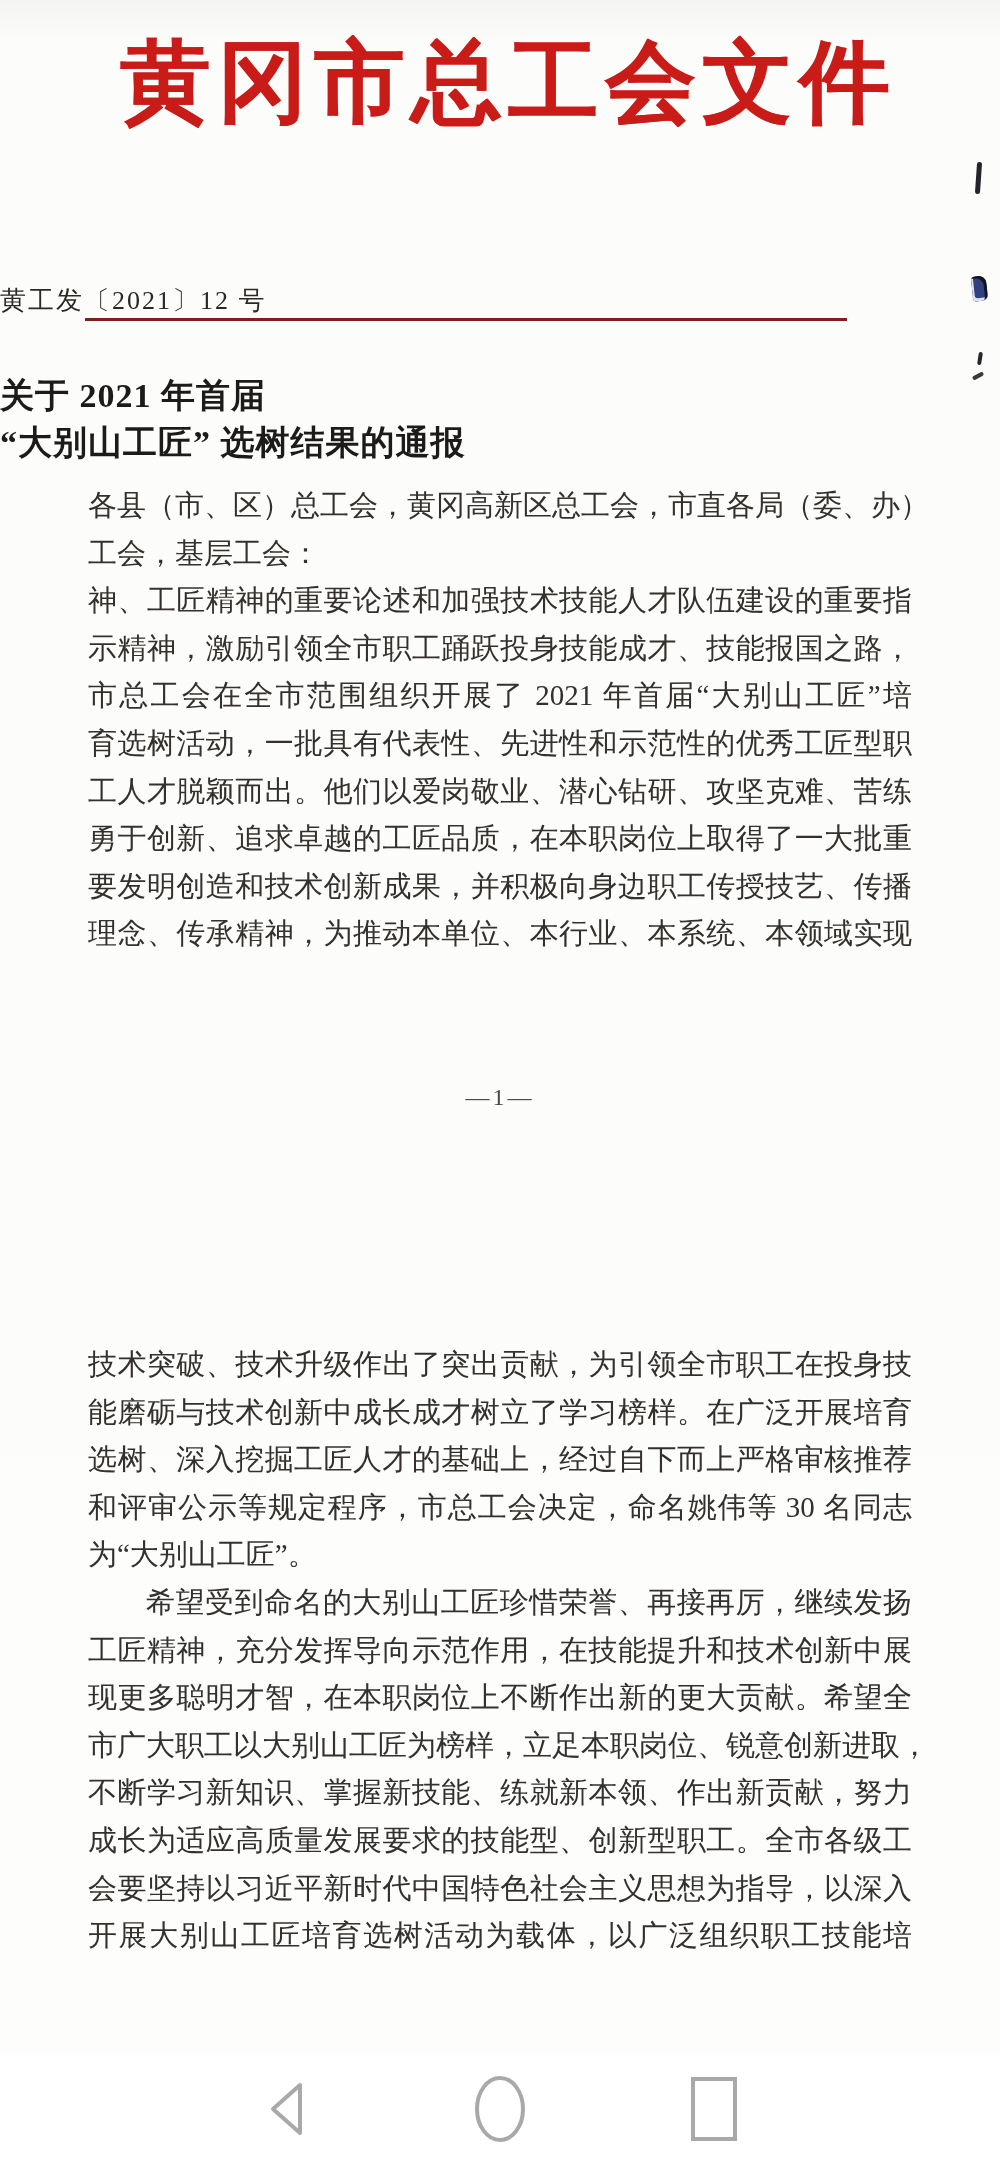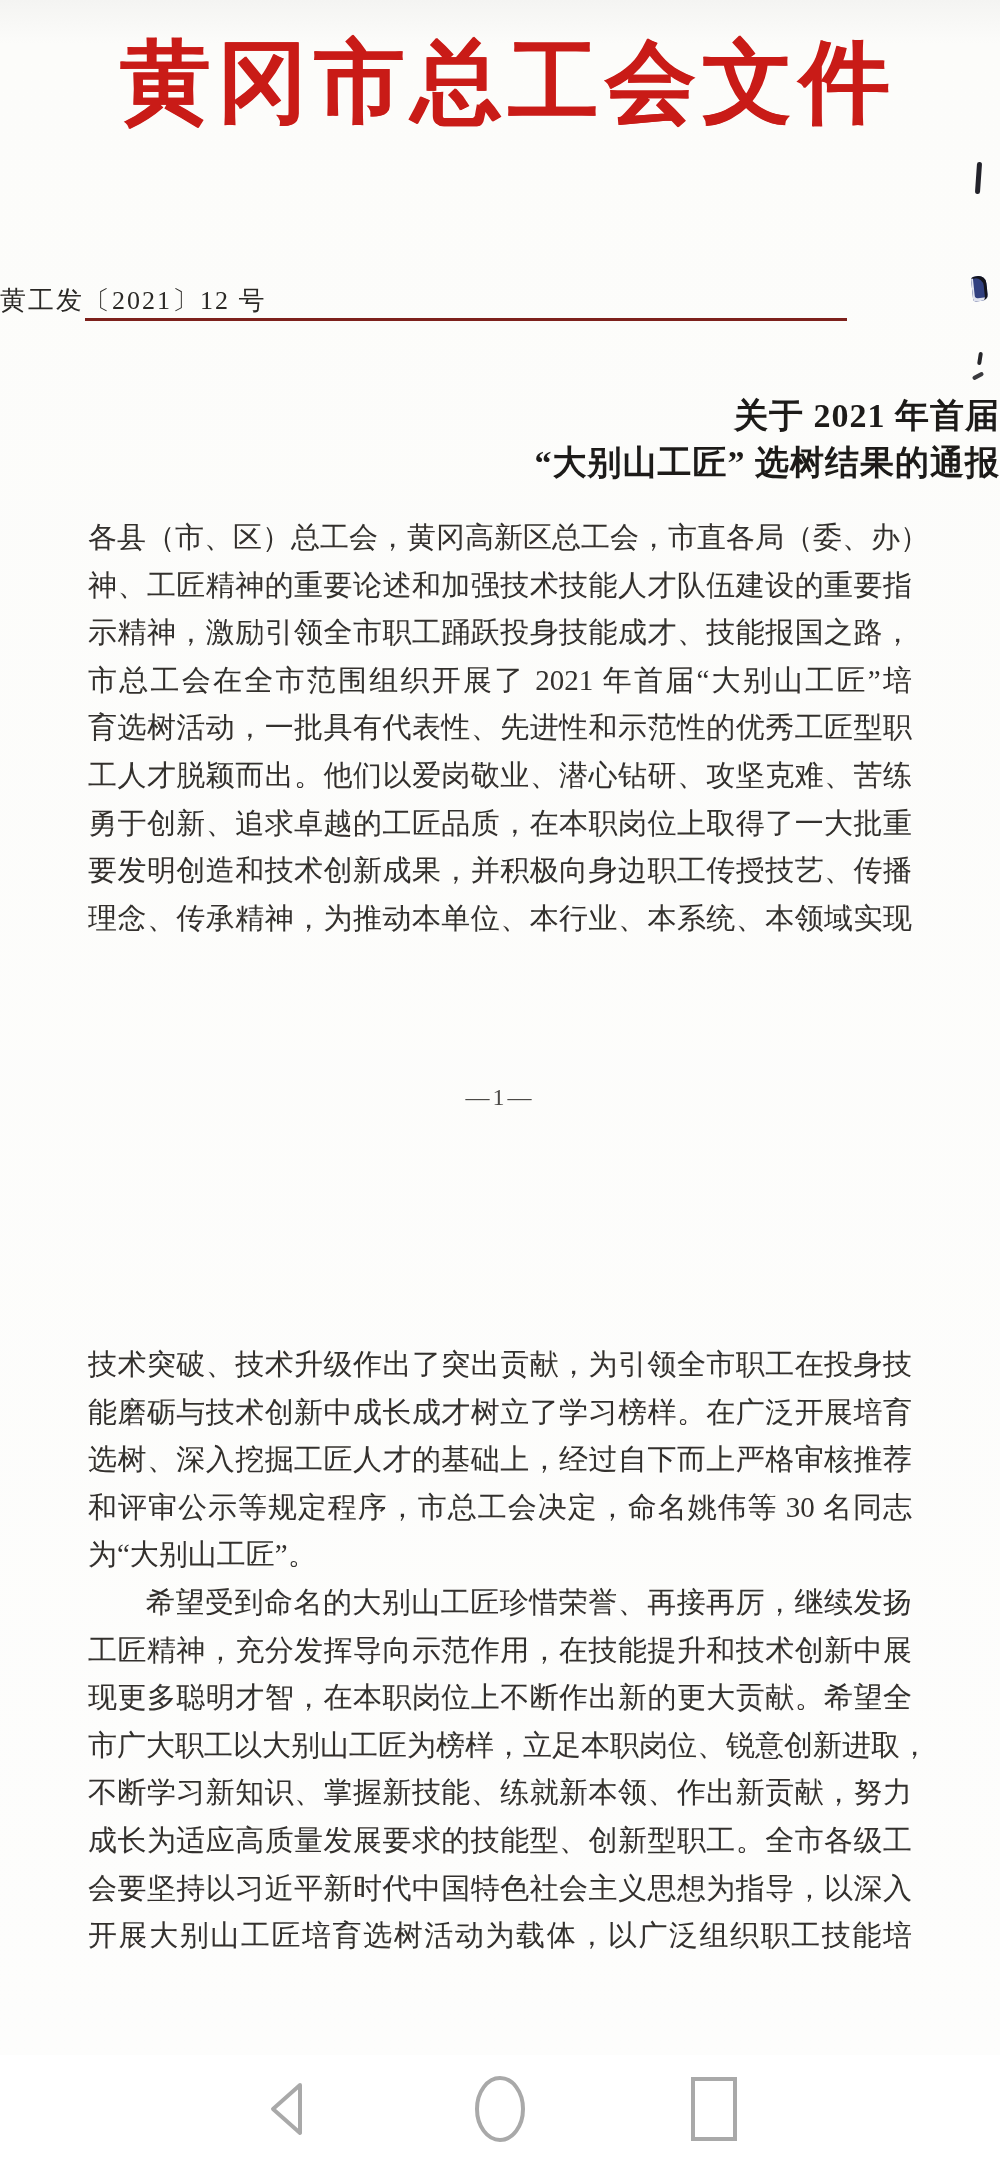--- a/index.html
+++ b/index.html
@@ -37,38 +37,38 @@
   .red-rule {
     position: absolute;
     top: 318px; left: 85px;
     width: 762px; height: 3px;
     background: #7d211c;
   }
 
   
   .doc-title {
     position: absolute;
-    top: 392px; left: 0; width: 100%;
-    text-align: right;
+    top: 372px; left: 0; width: 100%;
+    text-align: left;
     font-weight: bold;
     font-size: 34px;
     line-height: 47px;
     color: #1d1b19;
     letter-spacing: 1px;
   }
 
   
   .page-body {
     position: absolute;
     left: 88px;
     width: 824px;
     font-size: 29px;
     color: #33302d;
   }
-  .page-1 { top: 482px; margin-top: 32px; }
+  .page-1 { top: 482px; }
   .page-2 { top: 1341px; }
   .line {
     height: 47.6px;
     line-height: 47.6px;
     white-space: nowrap;
     text-align: justify;
     text-align-last: justify;
     text-justify: inter-ideograph;
   }
   .line.no-stretch { text-align-last: left; }
@@ -139,20 +139,21 @@
 
     <div class="red-rule"></div>
 
     <div class="doc-title">
       <div>关于 2021 年首届</div>
       <div>“大别山工匠” 选树结果的通报</div>
     </div>
 
     <div class="page-body page-1">
       <div class="line no-stretch">各县（市、区）总工会，黄冈高新区总工会，市直各局（委、办）</div>
+      <div class="line no-stretch">工会，基层工会：</div>
       <div class="line">神、工匠精神的重要论述和加强技术技能人才队伍建设的重要指</div>
       <div class="line">示精神，激励引领全市职工踊跃投身技能成才、技能报国之路，</div>
       <div class="line">市总工会在全市范围组织开展了 2021 年首届“大别山工匠”培</div>
       <div class="line">育选树活动，一批具有代表性、先进性和示范性的优秀工匠型职</div>
       <div class="line">工人才脱颖而出。他们以爱岗敬业、潜心钻研、攻坚克难、苦练</div>
       <div class="line">勇于创新、追求卓越的工匠品质，在本职岗位上取得了一大批重</div>
       <div class="line">要发明创造和技术创新成果，并积极向身边职工传授技艺、传播</div>
       <div class="line">理念、传承精神，为推动本单位、本行业、本系统、本领域实现</div>
     </div>
 

